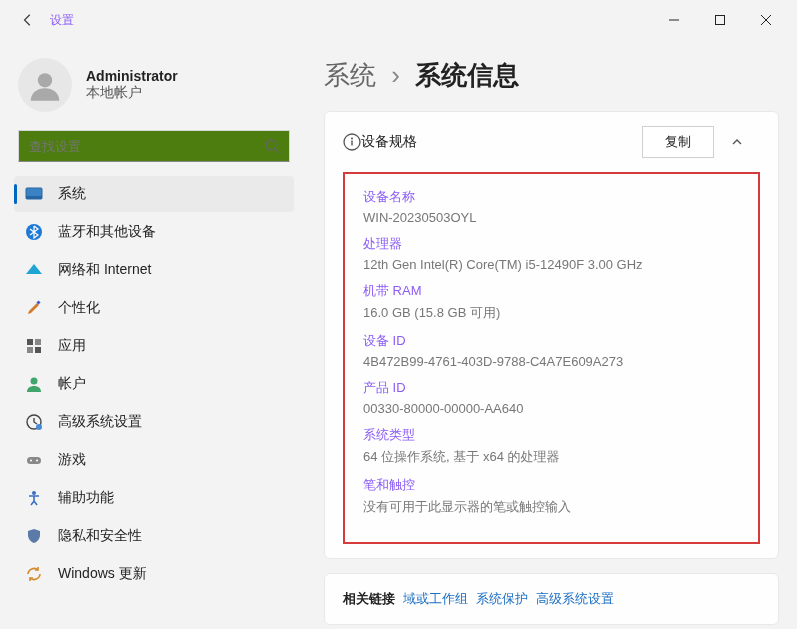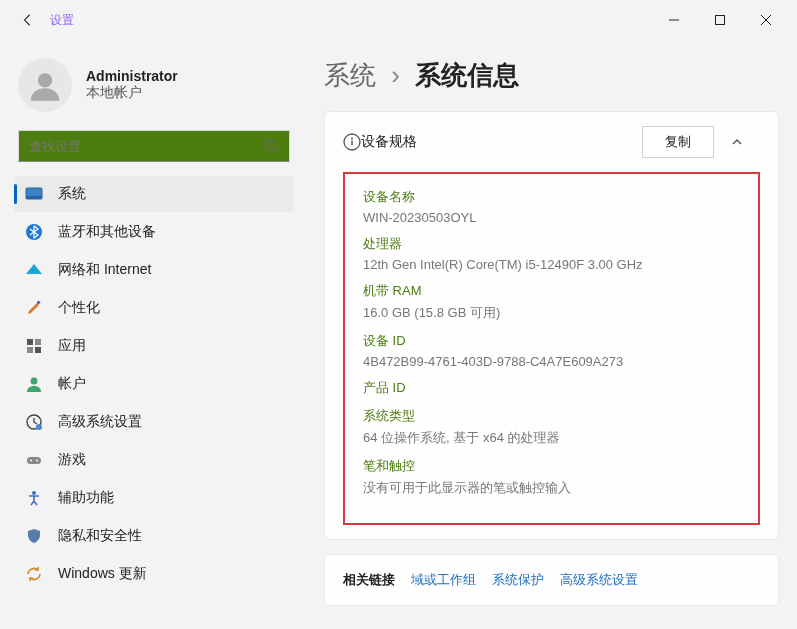--- a/index.html
+++ b/index.html
@@ -36,23 +36,23 @@
 .bc .strong{font-weight:600;}
 .bc .link{color:#666;}
 .card{background:#fefefe;border:1px solid #e8e8e8;border-radius:6px;padding:14px 18px;margin-bottom:14px;}
 .card-head{display:flex;align-items:center;}
 .info-icon{width:18px;height:18px;}
 .card-title{font-size:14px;color:#222;}
 .copy-btn{margin-left:auto;background:#fff;border:1px solid #d0d0d0;border-radius:0;height:32px;padding:0 22px;font-size:13px;color:#222;}
 .chev{width:46px;display:flex;align-items:center;justify-content:center;}
 .spec-box{border:2px solid #d63a3a;margin-top:14px;padding:14px 18px 16px 18px;}
 .spec-row{margin-bottom:10px;}
-.spec-label{font-size:13px;color:#4d7c0f;margin-bottom:4px;}
+.spec-label{font-size:13px;color:#8b5cf6;margin-bottom:4px;}
 .spec-val{font-size:13px;color:#777;}
-.links-card{display:flex;align-items:center;gap:16px;font-size:13px;padding:16px 18px;}
+.links-card{display:flex;align-items:center;gap:8px;font-size:13px;padding:16px 18px;}
 .links-card .title{color:#222;font-weight:600;}
 .links-card .lnk{color:#1b6ec2;}
 </style>
 </head>
 <body>
 
 <div class="titlebar">
   <div class="tb-left">
     <div class="tb-back">
       <svg viewBox="0 0 16 16" width="14" height="14">
@@ -241,20 +241,21 @@
           <div class="spec-row">
             <div class="spec-label">机带 RAM</div>
             <div class="spec-val">16.0 GB (15.8 GB 可用)</div>
           </div>
           <div class="spec-row">
             <div class="spec-label">设备 ID</div>
             <div class="spec-val">4B472B99-4761-403D-9788-C4A7E609A273</div>
           </div>
           <div class="spec-row">
             <div class="spec-label">产品 ID</div>
+            <div class="spec-val">00330-80000-00000-AA640</div>
           </div>
           <div class="spec-row">
             <div class="spec-label">系统类型</div>
             <div class="spec-val">64 位操作系统, 基于 x64 的处理器</div>
           </div>
           <div class="spec-row">
             <div class="spec-label">笔和触控</div>
             <div class="spec-val">没有可用于此显示器的笔或触控输入</div>
           </div>
         </div>

